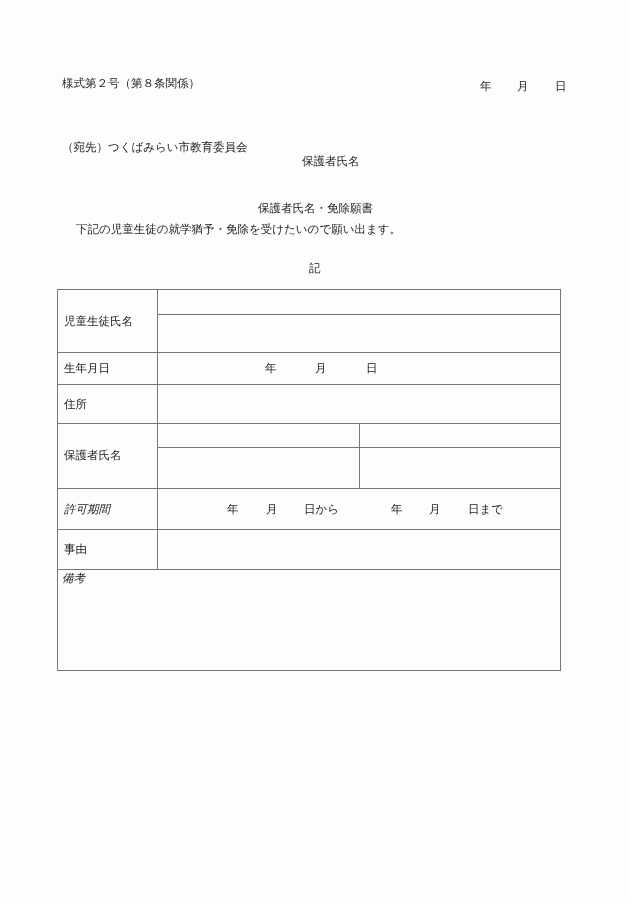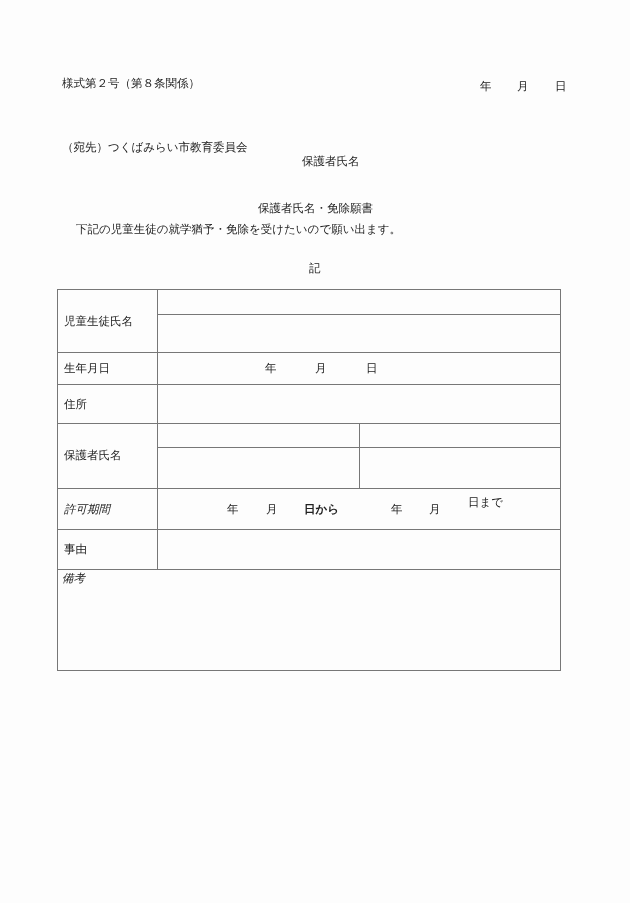--- a/index.html
+++ b/index.html
@@ -68,24 +68,24 @@
   <div class="cell-label" style="top:448px;">保護者氏名</div>
   <div class="abs" style="left:158px; top:424px; width:201px; height:23px;"></div>
   <div class="abs" style="left:360px; top:424px; width:200px; height:23px;"></div>
   <div class="abs" style="left:158px; top:448px; width:201px; height:40px;"></div>
   <div class="abs" style="left:360px; top:448px; width:200px; height:40px;"></div>
 
   <div class="cell-label" style="top:502px;font-style:italic;">許可期間</div>
   <div class="abs" style="left:158px; top:489px; width:402px; height:40px;">
     <span class="date-part" style="left:69px; top:13px;">年</span>
     <span class="date-part" style="left:108px; top:13px;">月</span>
-    <span class="date-part" style="left:146px; top:13px;font-weight:bold;">日から</span>
+    <span class="date-part" style="left:146px; top:13px;">日から</span>
     <span class="date-part" style="left:233px; top:13px;">年</span>
     <span class="date-part" style="left:271px; top:13px;">月</span>
-    <span class="date-part" style="left:310px; top:6px;">日まで</span>
+    <span class="date-part" style="left:310px; top:13px;">日まで</span>
   </div>
 
   <div class="cell-label" style="top:542px;">事由</div>
   <div class="abs" style="left:158px; top:530px; width:402px; height:39px;"></div>
 
   <div class="abs" style="left:62px; top:571px;font-style:italic;">備考</div>
   <div class="abs" style="left:58px; top:586px; width:502px; height:84px;"></div>
 </div>
 
 </body></html>

